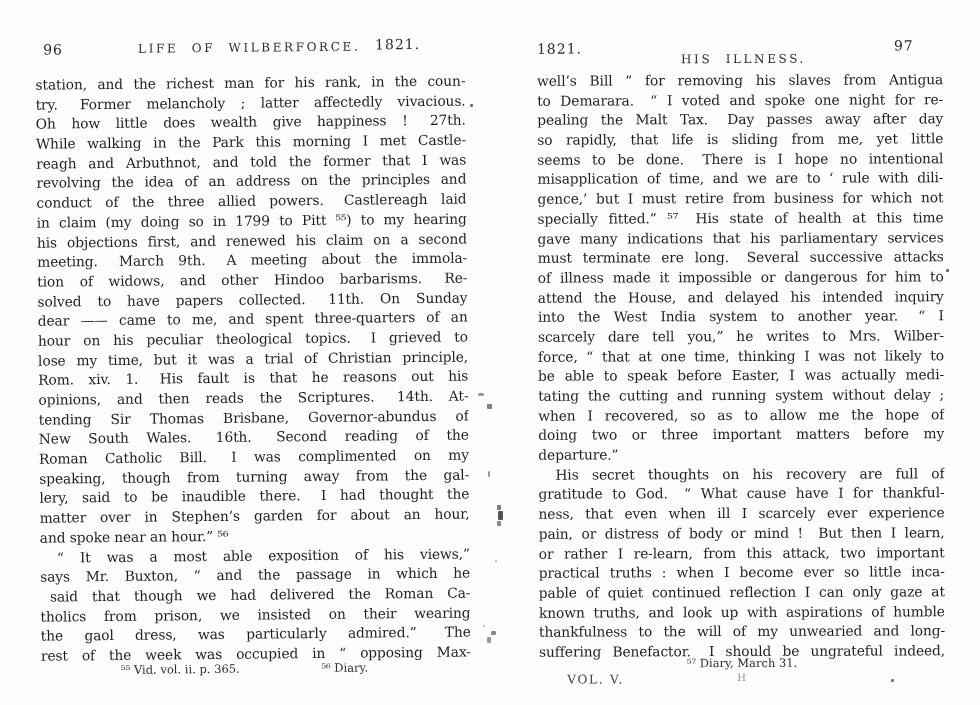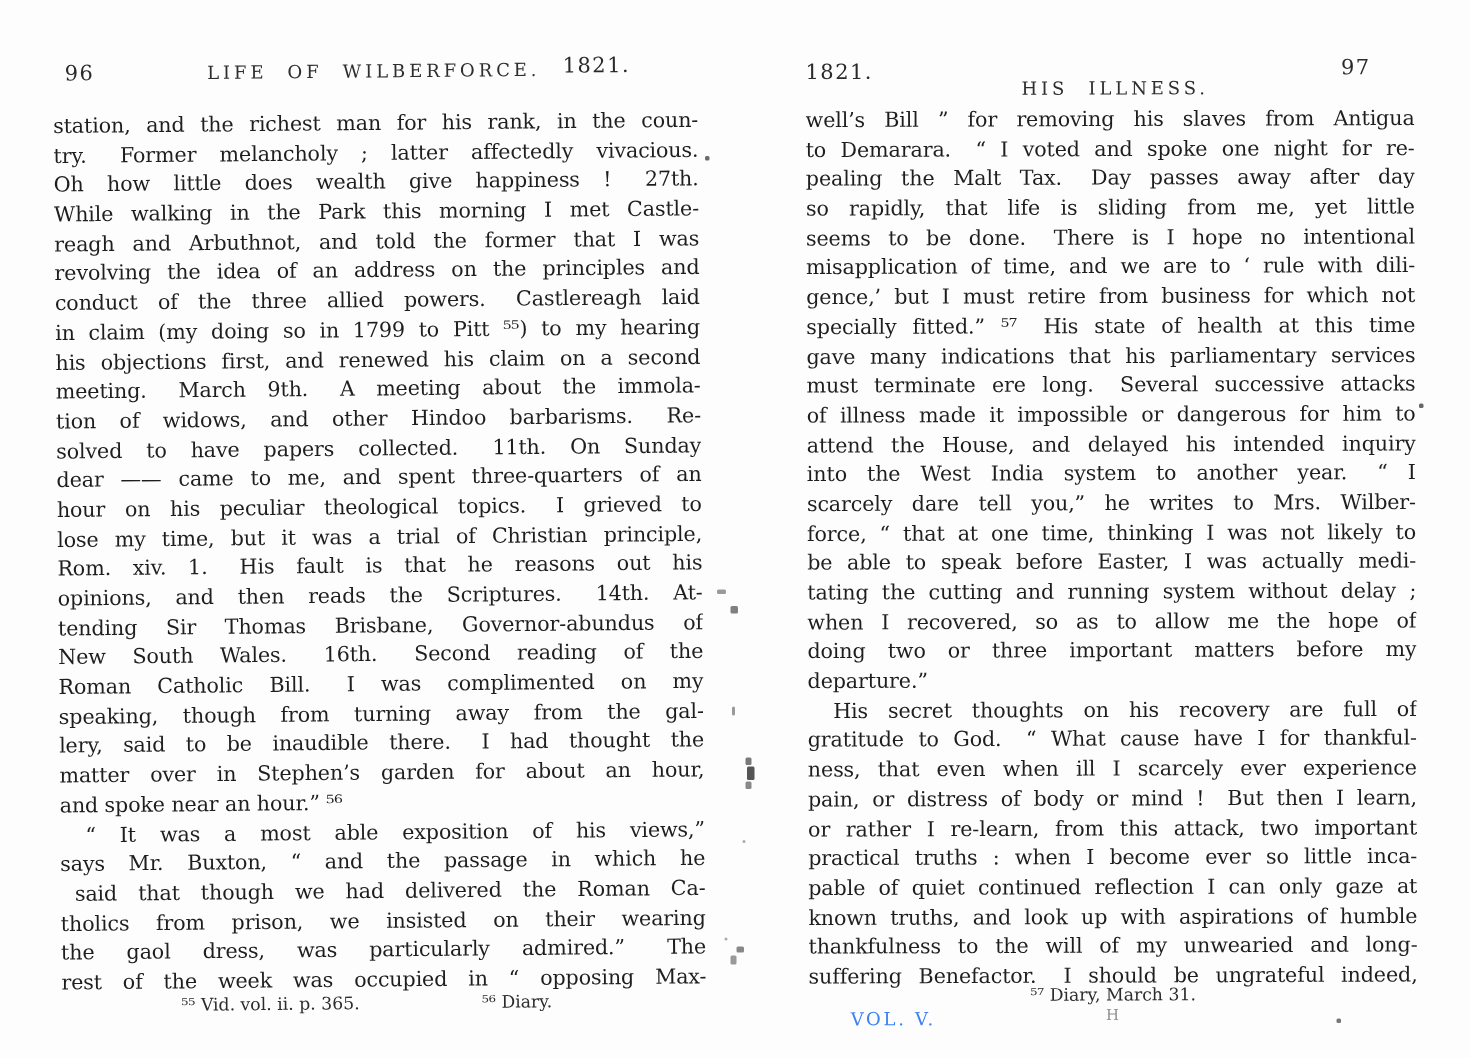--- a/index.html
+++ b/index.html
@@ -31,21 +31,21 @@
     text-align:justify;text-align-last:justify;-moz-text-align-last:justify;
   }
   .line.nj{text-align-last:left;-moz-text-align-last:left;}
   .line.ind{text-indent:17px;}
   .line.hang{text-indent:-9px;}
   .footnotes{position:absolute;top:662px;left:0;right:0;font-size:11.5px;color:#2c2c2c;white-space:nowrap;}
   .left .footnotes .fn1{margin-left:80px;}
   .left .footnotes .fn2{margin-left:78px;}
   .right .footnote-line{position:absolute;top:656px;left:0;right:0;text-align:center;font-size:11.5px;color:#2c2c2c;}
   .right .footer-line{position:absolute;top:672px;left:0;right:0;height:16px;}
-  .vol{position:absolute;left:28px;font-size:12px;letter-spacing:1.8px;color:#3b82f6;text-align:center;}
+  .vol{position:absolute;left:28px;font-size:12px;letter-spacing:1.8px;color:#404040;text-align:center;}
   .sig{position:absolute;left:0;right:0;text-align:center;font-size:10px;color:#555;opacity:.65;letter-spacing:1px;}
   .sp{position:absolute;display:block;border-radius:1px;}
 </style>
 </head>
 <body>
 
 <div class="scan">
 
   <div class="page left">
     <div class="header">

